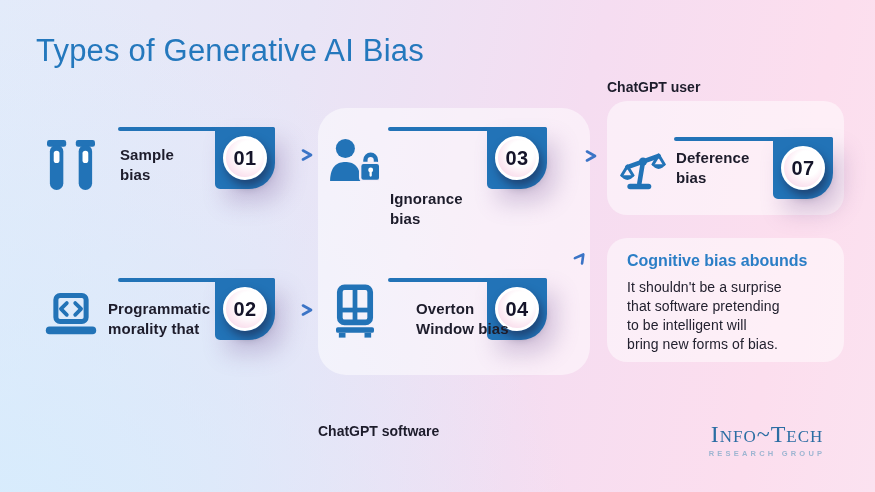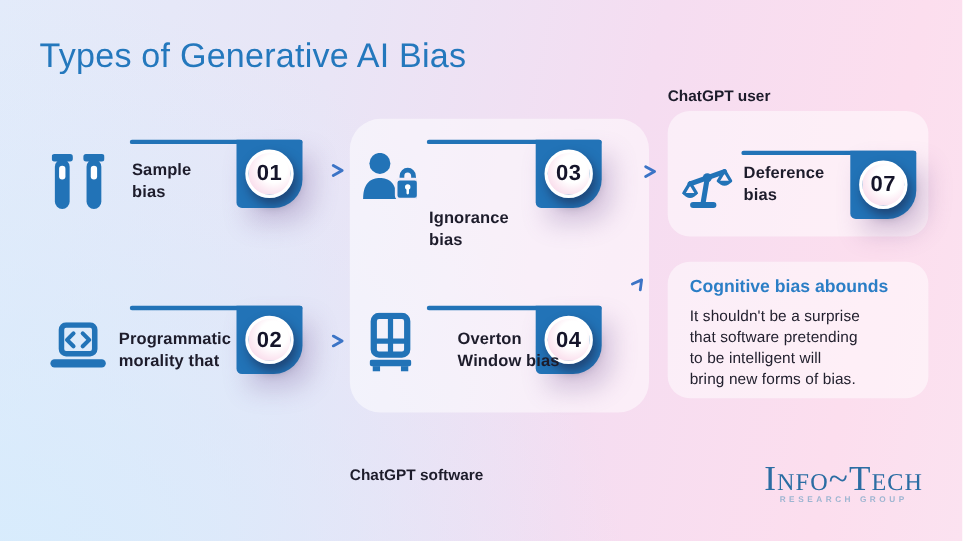--- a/index.html
+++ b/index.html
@@ -38,21 +38,21 @@
   }
   .bias-icon{position:absolute;color:#2273b7;}
   .arrow{position:absolute;}
   .callout-title{position:absolute;font-size:16px;font-weight:bold;color:#2b7ec6;}
   .callout-body{
     position:absolute;font-size:14px;line-height:19px;color:#23212f;
     white-space:pre-line;letter-spacing:.1px;
   }
   .logo{position:absolute;left:688px;top:420px;width:158px;text-align:center;color:#2b6da3;}
   .logo-name{
-    font-family:"Liberation Serif",serif;font-size:32px;line-height:28px;
+    font-family:"Liberation Serif",serif;font-size:24px;line-height:28px;
     font-variant:small-caps;letter-spacing:1px;
   }
   .logo-sub{font-size:7.5px;letter-spacing:3.2px;color:#9db5d1;font-weight:bold;margin-top:1px;}
 </style>
 </head>
 <body>
 
 <div class="stage">
 
   <div class="page-title">Types of Generative AI Bias</div>

